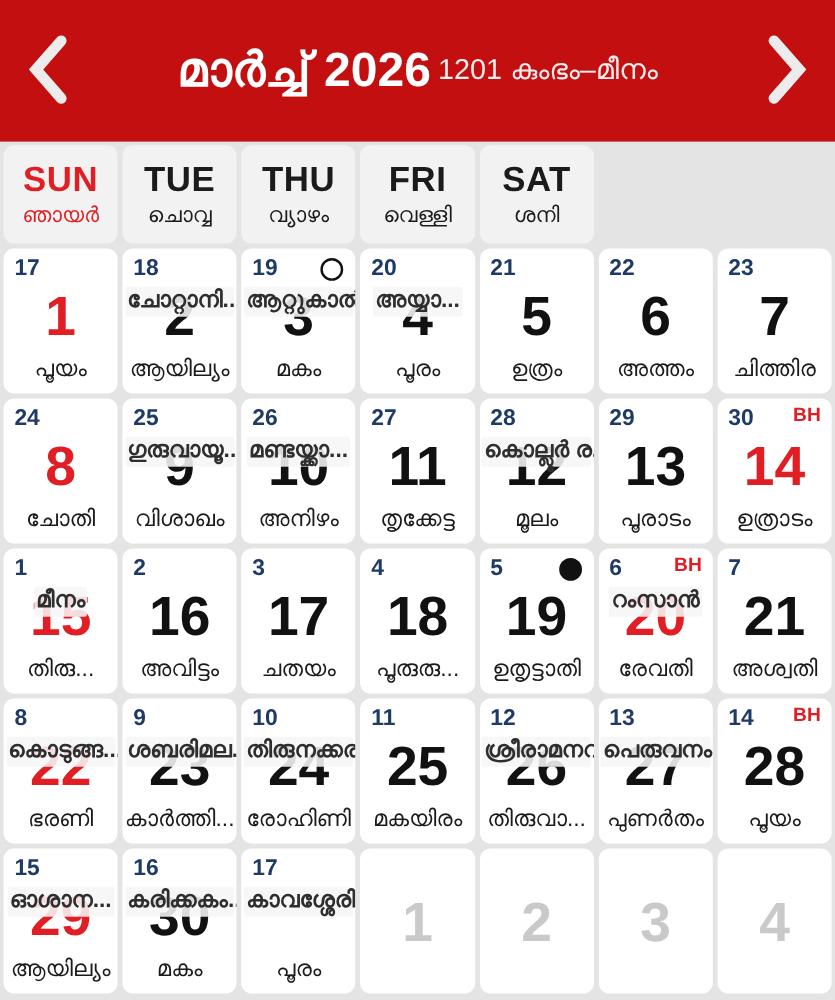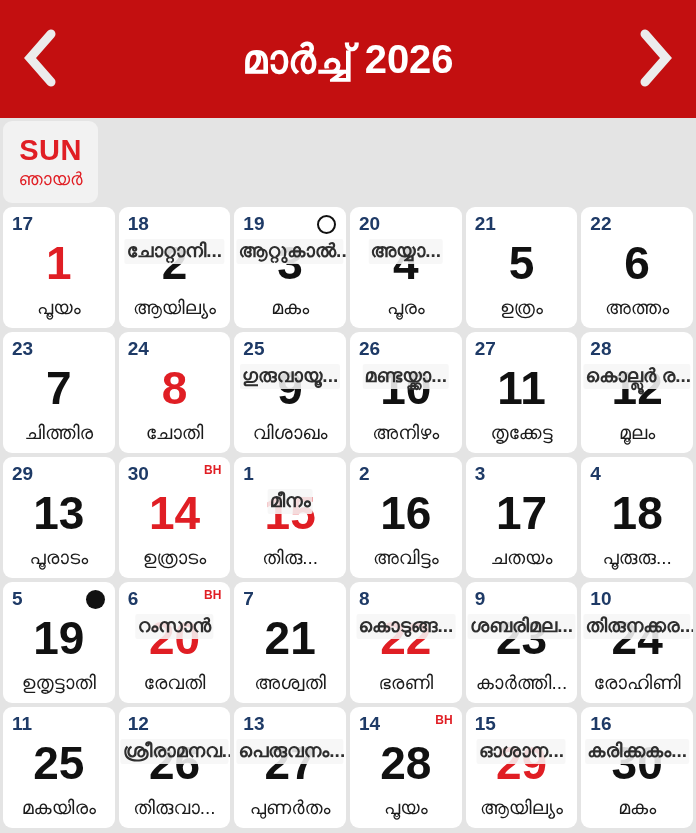--- a/index.html
+++ b/index.html
@@ -80,42 +80,42 @@
     color:var(--text-dark);
     letter-spacing:0.5px;
   }
   .weekday .ml{
     font-size:18px;
     color:var(--text-dark);
   }
   .weekday.holiday .en,.weekday.holiday .ml{color:var(--holiday-red);}
   .grid{
     display:grid;
-    grid-template-columns:repeat(6,1fr);
+    grid-template-columns:repeat(7,1fr);
     grid-template-rows:repeat(5,121px);
     gap:4px;
   }
   .cell{
     background:var(--card-bg);
     border-radius:9px;
     position:relative;
     overflow:hidden;
     cursor:pointer;
   }
   .cell .corner{
     position:absolute;
     top:6px;left:9px;
     font-size:19px;
     font-weight:bold;
     color:var(--corner-navy);
   }
   .cell .bh{
     position:absolute;
     top:6px;right:9px;
-    font-size:12px;
+    font-size:16px;
     font-weight:bold;
     color:var(--holiday-red);
   }
   .cell .moon{
     position:absolute;
     top:8px;right:10px;
     width:19px;height:19px;
     border-radius:50%;
   }
   .moon-full{background:#ffffff;border:2.5px solid #111;}
@@ -162,35 +162,52 @@
 
 <div class="header">
   <button class="nav-btn prev">
     <span>
       <svg width="34" height="58" viewBox="0 0 34 58">
         <polyline points="28,5 7,29 28,53" fill="none" stroke="#ececec" stroke-width="9" stroke-linecap="round" stroke-linejoin="miter"></polyline>
       </svg>
     </span>
   </button>
   <div class="title">മാർച്ച് 2026</div>
+  <div class="subtitle">1201 കുംഭം–മീനം</div>
   <button class="nav-btn next">
     <span>
       <svg width="34" height="58" viewBox="0 0 34 58">
         <polyline points="6,5 27,29 6,53" fill="none" stroke="#ececec" stroke-width="9" stroke-linecap="round" stroke-linejoin="miter"></polyline>
       </svg>
     </span>
   </button>
 </div>
 
 <div class="cal">
   <div class="weekday-row" id="weekday-row">
       <div class="weekday holiday">
         <div class="en">SUN</div>
         <div class="ml">ഞായർ</div>
       </div>
+      <div class="weekday">
+        <div class="en">TUE</div>
+        <div class="ml">ചൊവ്വ</div>
+      </div>
+      <div class="weekday">
+        <div class="en">THU</div>
+        <div class="ml">വ്യാഴം</div>
+      </div>
+      <div class="weekday">
+        <div class="en">FRI</div>
+        <div class="ml">വെള്ളി</div>
+      </div>
+      <div class="weekday">
+        <div class="en">SAT</div>
+        <div class="ml">ശനി</div>
+      </div>
     </div>
   <div class="grid" id="day-grid">
       <div class="cell holiday">
         <span class="corner">17</span>
         <div class="daynum">1</div>
         <div class="star">പൂയം</div>
       </div>
       <div class="cell normal">
         <span class="corner">18</span>
         <div class="daynum">2</div>

